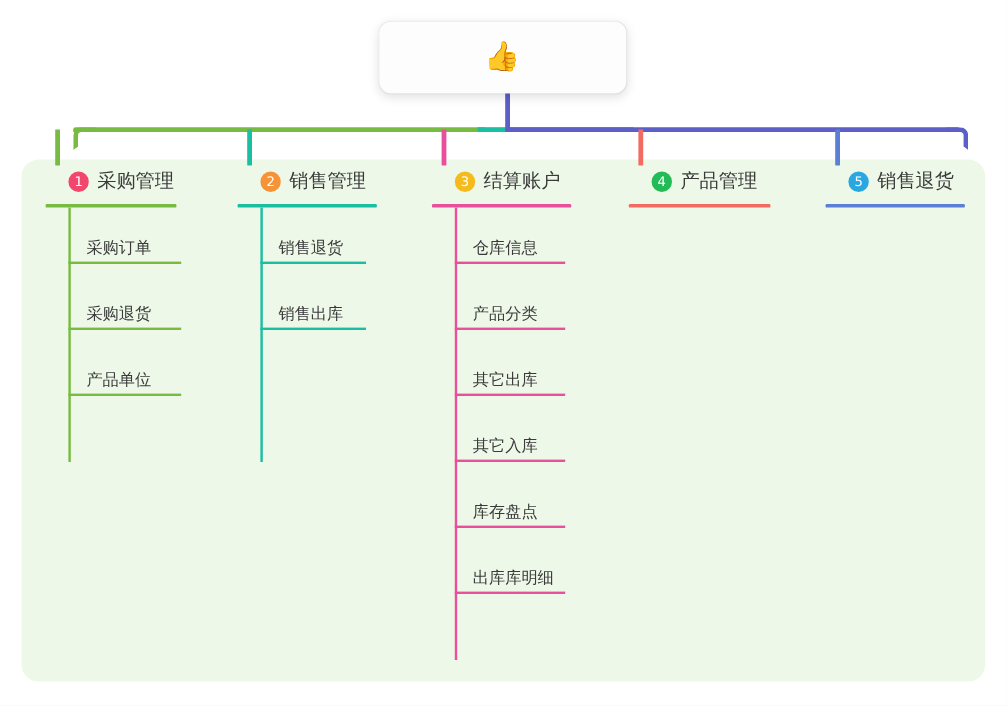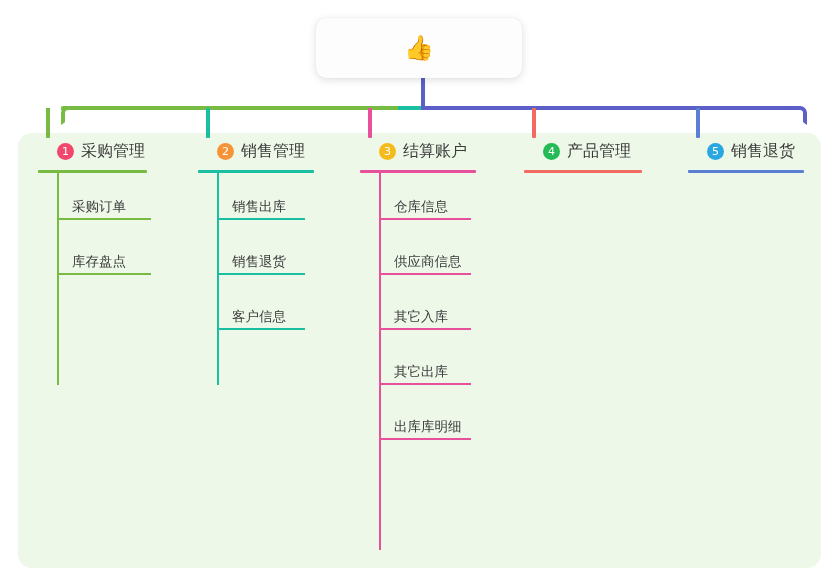--- a/index.html
+++ b/index.html
@@ -107,69 +107,73 @@
           <span class="head-label">采购管理</span>
         </div>
         <div class="head-rule" style="background: rgb(120, 187, 66); width: 109px; margin-left: 0px;"></div>
         <div class="leaves">
           <div class="stemline" style="background: rgb(120, 187, 66); height: 212px;"></div>
           <div class="leaf">
             <div class="leaf-text">采购订单</div>
             <div class="leaf-rule" style="background: rgb(120, 187, 66); width: 94px;"></div>
           </div>
           <div class="leaf">
-            <div class="leaf-text">库存盘点</div>
+            <div class="leaf-text">采购退货</div>
+            <div class="leaf-rule" style="background: rgb(120, 187, 66); width: 94px;"></div>
+          </div>
+          <div class="leaf">
+            <div class="leaf-text">产品单位</div>
             <div class="leaf-rule" style="background: rgb(120, 187, 66); width: 94px;"></div>
           </div>
         </div>
       </div>
       <div class="col" style="left: 198px;">
         <div class="col-head">
           <span class="badge" style="background: rgb(247, 147, 55);">2</span>
           <span class="head-label">销售管理</span>
         </div>
         <div class="head-rule" style="background: rgb(25, 191, 160); width: 116px; margin-left: 0px;"></div>
         <div class="leaves">
           <div class="stemline" style="background: rgb(25, 191, 160); height: 212px;"></div>
           <div class="leaf">
-            <div class="leaf-text">销售出库</div>
-            <div class="leaf-rule" style="background: rgb(25, 191, 160); width: 88px;"></div>
-          </div>
-          <div class="leaf">
             <div class="leaf-text">销售退货</div>
             <div class="leaf-rule" style="background: rgb(25, 191, 160); width: 88px;"></div>
           </div>
           <div class="leaf">
-            <div class="leaf-text">客户信息</div>
+            <div class="leaf-text">销售出库</div>
             <div class="leaf-rule" style="background: rgb(25, 191, 160); width: 88px;"></div>
           </div>
         </div>
       </div>
       <div class="col" style="left: 360px;">
         <div class="col-head">
           <span class="badge" style="background: rgb(245, 187, 29);">3</span>
           <span class="head-label">结算账户</span>
         </div>
         <div class="head-rule" style="background: rgb(232, 80, 155); width: 116px; margin-left: 0px;"></div>
         <div class="leaves">
           <div class="stemline" style="background: rgb(232, 80, 155); height: 377px;"></div>
           <div class="leaf">
             <div class="leaf-text">仓库信息</div>
             <div class="leaf-rule" style="background: rgb(232, 80, 155); width: 92px;"></div>
           </div>
           <div class="leaf">
-            <div class="leaf-text">供应商信息</div>
+            <div class="leaf-text">产品分类</div>
+            <div class="leaf-rule" style="background: rgb(232, 80, 155); width: 92px;"></div>
+          </div>
+          <div class="leaf">
+            <div class="leaf-text">其它出库</div>
             <div class="leaf-rule" style="background: rgb(232, 80, 155); width: 92px;"></div>
           </div>
           <div class="leaf">
             <div class="leaf-text">其它入库</div>
             <div class="leaf-rule" style="background: rgb(232, 80, 155); width: 92px;"></div>
           </div>
           <div class="leaf">
-            <div class="leaf-text">其它出库</div>
+            <div class="leaf-text">库存盘点</div>
             <div class="leaf-rule" style="background: rgb(232, 80, 155); width: 92px;"></div>
           </div>
           <div class="leaf">
             <div class="leaf-text">出库库明细</div>
             <div class="leaf-rule" style="background: rgb(232, 80, 155); width: 92px;"></div>
           </div>
         </div>
       </div>
       <div class="col" style="left: 524px;">
         <div class="col-head">

